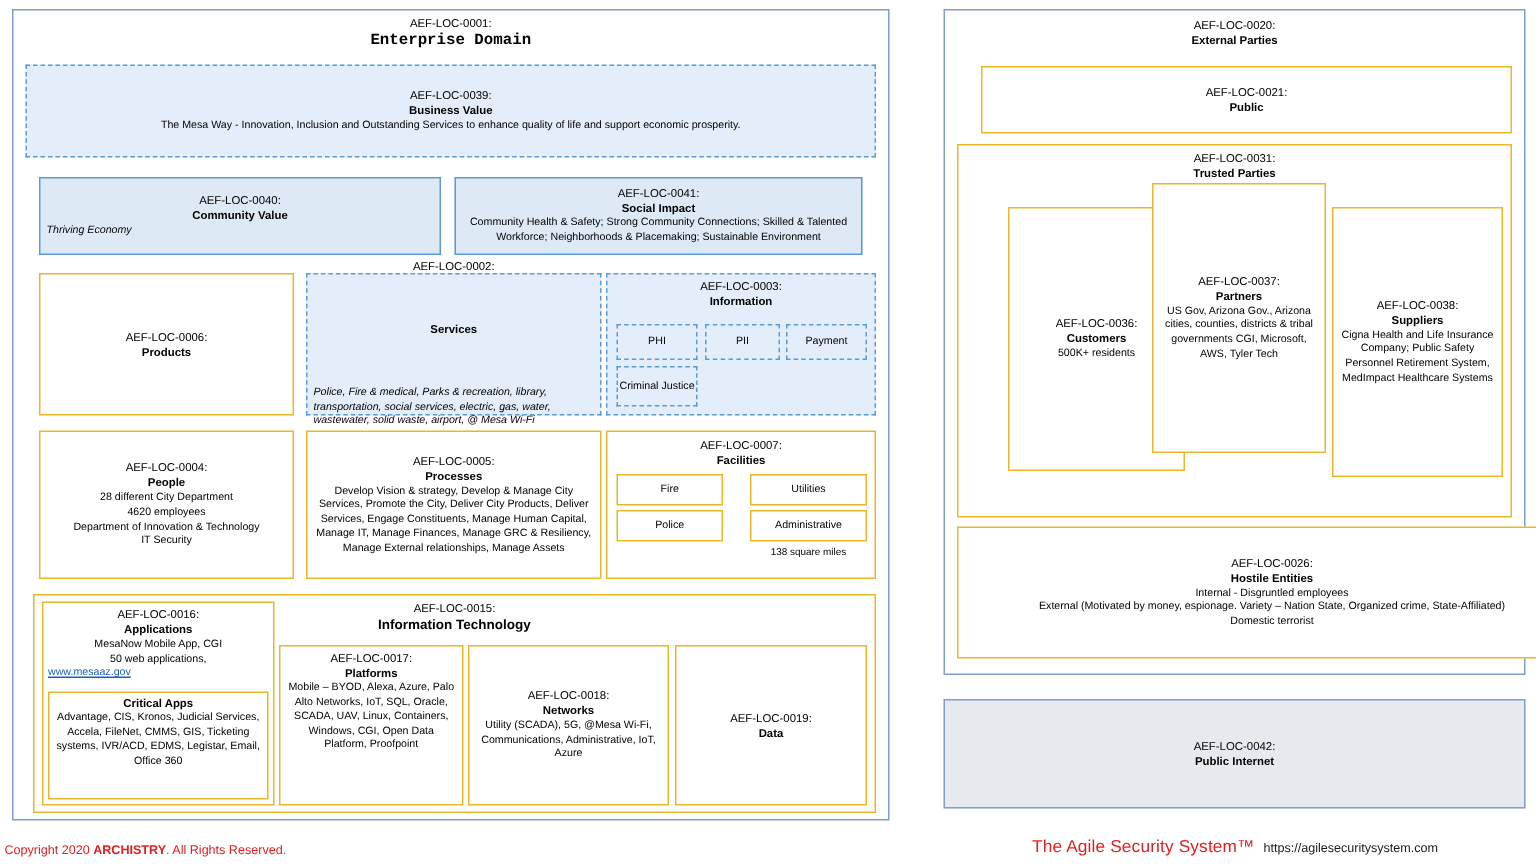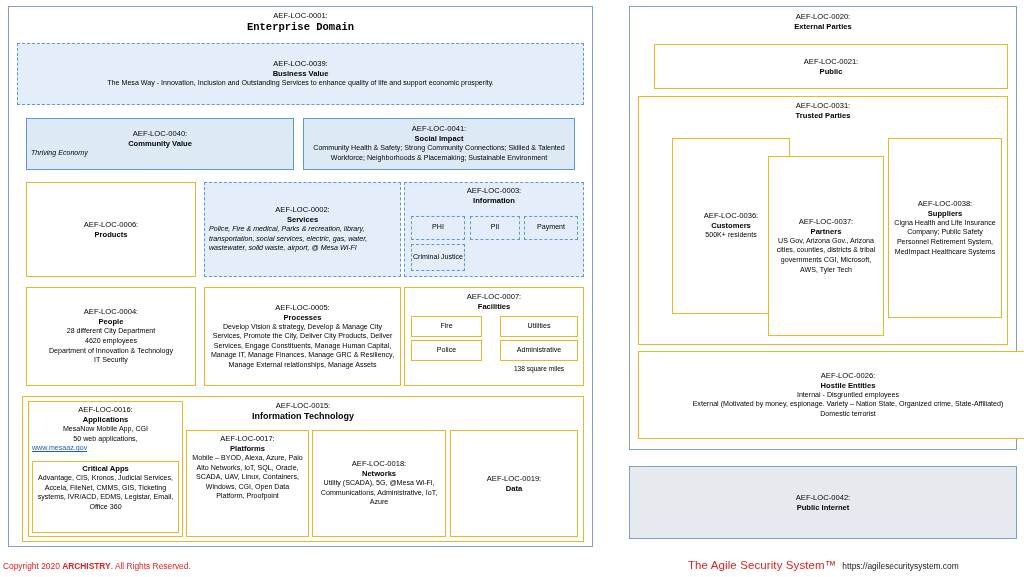--- a/index.html
+++ b/index.html
@@ -70,21 +70,21 @@
     <span class="code">AEF-LOC-0041:</span>
     <span class="ttl">Social Impact</span>
     <span class="desc">Community Health &amp; Safety; Strong Community Connections; Skilled &amp; Talented Workforce; Neighborhoods &amp; Placemaking; Sustainable Environment</span>
   </div>
 
   <div class="bx b-gold ctr pad" style="left:26px;top:182px;width:170px;height:95px;">
     <span class="code">AEF-LOC-0006:</span>
     <span class="ttl">Products</span>
   </div>
 
-  <div class="bx b-blue-dash ctr pad" style="left:204px;top:182px;width:197px;height:95px;">
+  <div class="bx b-blue-dash ctr pad" style="left:204px;top:182px;width:197px;height:95px;gap:32px;">
     <span class="code">AEF-LOC-0002:</span>
     <span class="ttl">Services</span>
     <span class="desc-l">Police, Fire &amp; medical, Parks &amp; recreation, library, transportation, social services, electric, gas, water, wastewater, solid waste, airport, @ Mesa Wi-Fi</span>
   </div>
 
   <div class="bx b-blue-dash top pad" style="left:404px;top:182px;width:180px;height:95px;">
     <span class="code">AEF-LOC-0003:</span>
     <span class="ttl">Information</span>
   </div>
   <div class="bx b-blue-dash ctr" style="left:411px;top:216px;width:54px;height:24px;background:#e3eefa;">
@@ -181,21 +181,21 @@
     <span class="code">AEF-LOC-0031:</span>
     <span class="ttl">Trusted Parties</span>
   </div>
 
   <div class="bx b-gold-thin ctr pad" style="left:672px;top:138px;width:118px;height:176px;">
     <span class="code">AEF-LOC-0036:</span>
     <span class="ttl">Customers</span>
     <span class="desc">500K+ residents</span>
   </div>
 
-  <div class="bx b-gold-thin ctr pad" style="left:768px;top:156px;width:116px;height:180px;">
+  <div class="bx b-gold-thin ctr pad" style="left:768px;top:122px;width:116px;height:180px;">
     <span class="code">AEF-LOC-0037:</span>
     <span class="ttl">Partners</span>
     <span class="desc">US Gov,  Arizona Gov., Arizona cities, counties, districts &amp; tribal governments CGI, Microsoft, AWS, Tyler Tech</span>
   </div>
 
   <div class="bx b-gold-thin ctr pad" style="left:888px;top:138px;width:114px;height:180px;">
     <span class="code">AEF-LOC-0038:</span>
     <span class="ttl">Suppliers</span>
     <span class="desc">Cigna Health and Life Insurance Company; Public Safety Personnel Retirement System, MedImpact Healthcare Systems</span>
   </div>

